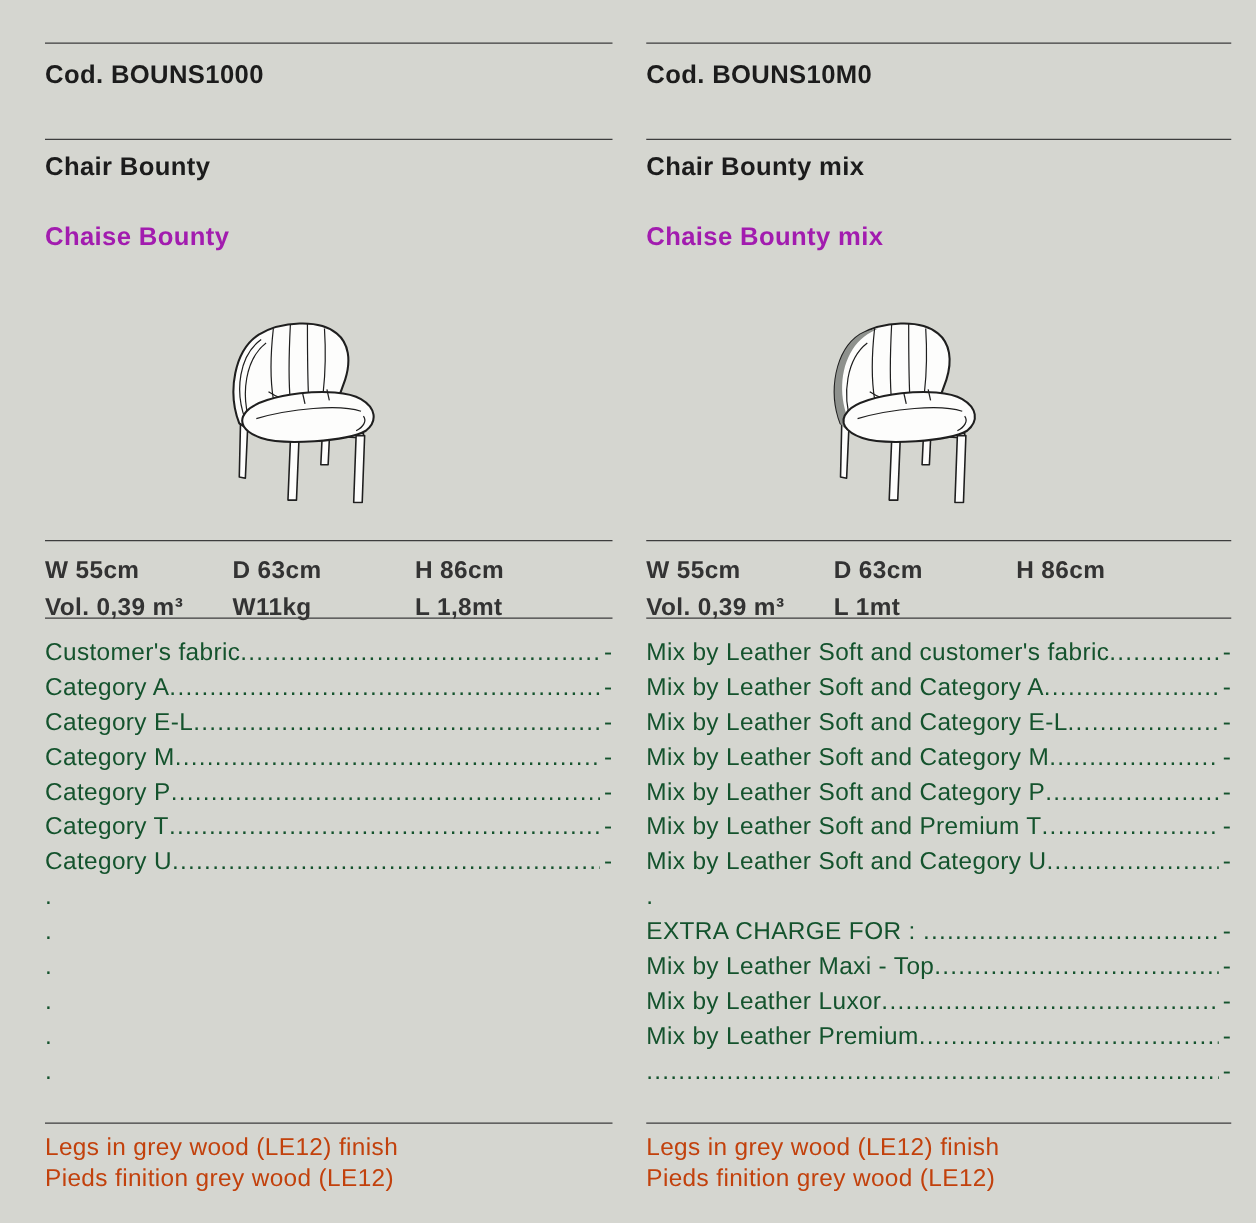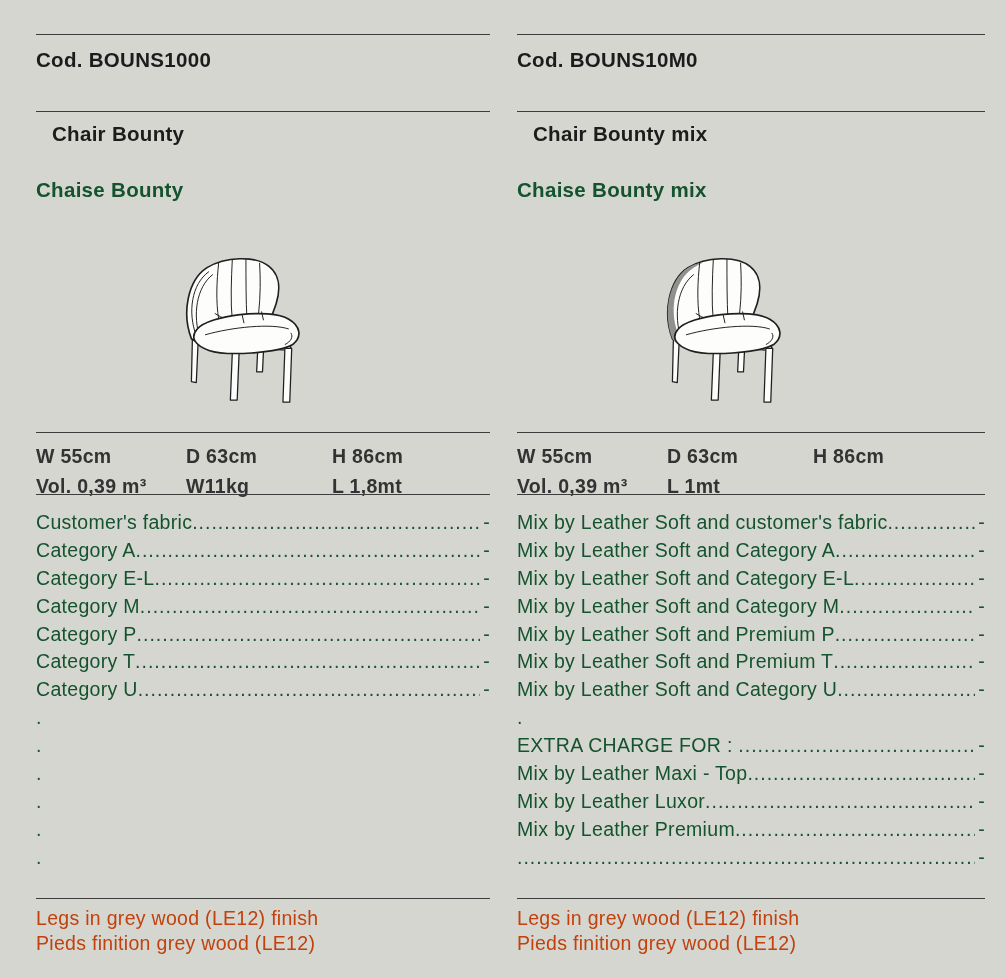--- a/index.html
+++ b/index.html
@@ -22,28 +22,28 @@
   .rule{
     border:0;border-top:1.6px solid #3d3d3d;
     margin:0;width:100%;
   }
   .code{
     margin:11px 0 38px 0;
     font-size:20.5px;font-weight:bold;letter-spacing:.3px;
     line-height:27px;color:#1c1c1c;
   }
   .title-en{
-    margin:9px 0 0 16px;
+    margin:9px 0 0 0;
     font-size:20.5px;font-weight:bold;letter-spacing:.3px;
     line-height:26px;color:#1c1c1c;
   }
   .title-fr{
     margin:30px 0 0 0;
     font-size:20.5px;font-weight:bold;letter-spacing:.3px;
-    line-height:26px;color:#14532d;
+    line-height:26px;color:#a21caf;
   }
   .chair-figure{
     margin:52px 0 0 139px;
     width:138px;height:148px;
   }
   .chair-figure svg{display:block;width:138px;height:148px;}
   .rule-dims{margin-top:29px;}
   .dims{
     padding:8px 0 0 0;height:61px;box-sizing:border-box;
     display:grid;grid-template-columns:150px 146px 1fr;
@@ -251,21 +251,21 @@
           <span class="row-label">Mix by Leather Soft and Category E-L</span>
           <span class="leader">......................................................................................................................................................</span>
           <span class="row-price">-</span>
         </div>
         <div class="price-row">
           <span class="row-label">Mix by Leather Soft and Category M</span>
           <span class="leader">......................................................................................................................................................</span>
           <span class="row-price">-</span>
         </div>
         <div class="price-row">
-          <span class="row-label">Mix by Leather Soft and Premium P</span>
+          <span class="row-label">Mix by Leather Soft and Category P</span>
           <span class="leader">......................................................................................................................................................</span>
           <span class="row-price">-</span>
         </div>
         <div class="price-row">
           <span class="row-label">Mix by Leather Soft and Premium T</span>
           <span class="leader">......................................................................................................................................................</span>
           <span class="row-price">-</span>
         </div>
         <div class="price-row">
           <span class="row-label">Mix by Leather Soft and Category U</span>

